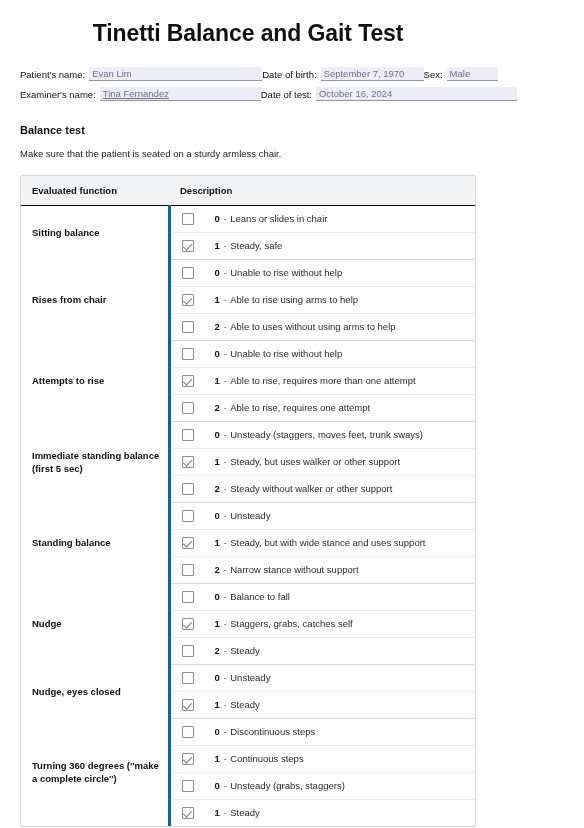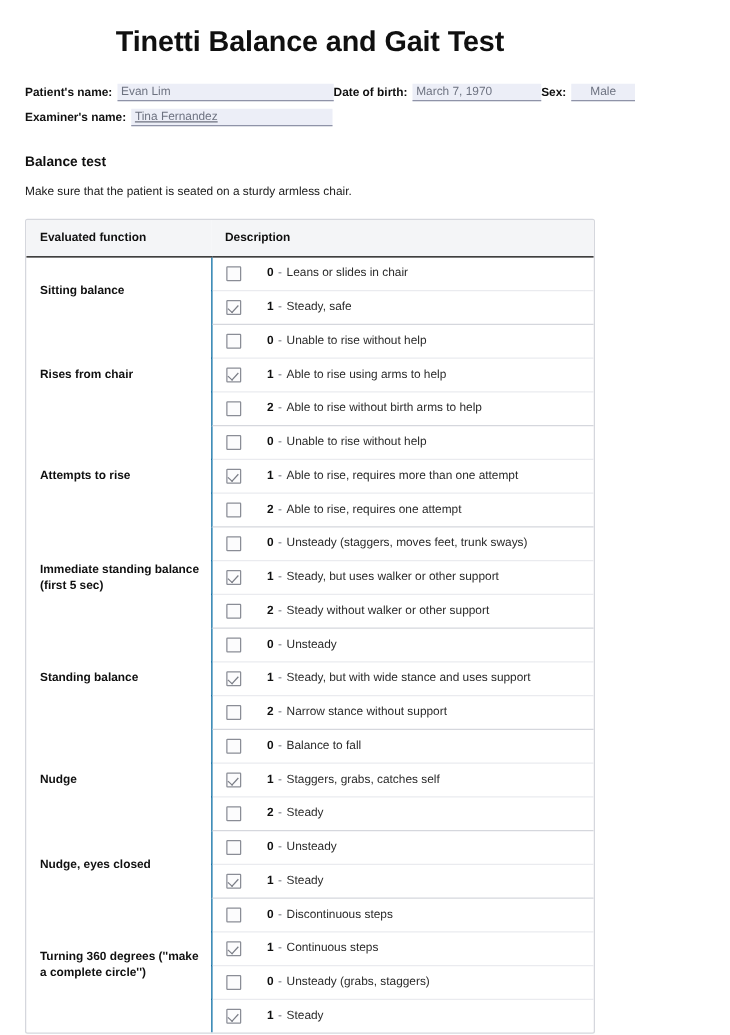--- a/index.html
+++ b/index.html
@@ -42,42 +42,42 @@
     align-items: flex-end;
     margin-bottom: 6px;
     font-size: 9.5px;
   }
   .id-field {
     display: flex;
     align-items: flex-end;
     white-space: nowrap;
   }
   .id-label {
-    font-weight: bold;
+    font-weight: normal;
     font-size: 9.5px;
     color: #101010;
     padding-right: 4px;
     line-height: 13px;
   }
   .id-value {
     background: #eceef7;
     border-bottom: 1px solid #8f93a8;
     color: #6d7280;
     font-size: 9.5px;
     line-height: 13px;
     height: 13px;
     padding: 0 3px;
     box-sizing: content-box;
     overflow: hidden;
     text-overflow: ellipsis;
   }
   .w-patient   { width: 167px; }
   .w-examiner  { width: 155px; text-decoration: underline; }
   .w-dob       { width: 97px; }
-  .w-sex       { width: 45px; text-align: center; }
+  .w-sex       { width: 45px; }
   .w-dot       { width: 195px; }
   .gap-lg { width: 15px; }
   .gap-sm { width: 12px; }
 
   
   .section-title {
     font-size: 11px;
     font-weight: bold;
     margin: 23px 0 0 0;
     color: #101010;
@@ -113,21 +113,21 @@
     vertical-align: middle;
   }
   th.th-desc {
     text-align: center;
     padding-left: 0;
   }
   col.c-func { width: 148px; }
   col.c-desc { width: auto; }
 
   td.func-cell {
-    border-right: 1px solid #0369a1;
+    border-right: 3px solid #0369a1;
     font-weight: bold;
     font-size: 9.5px;
     color: #101010;
     padding: 0 8px 0 11px;
     vertical-align: middle;
     line-height: 13px;
   }
   td.desc-cell {
     padding: 0 0 0 11px;
     height: 26px;
@@ -185,35 +185,39 @@
   <div class="id-block">
 
     <div class="id-row">
       <div class="id-field">
         <span class="id-label">Patient's name:</span>
         <span class="id-value w-patient">Evan Lim</span>
       </div>
       <div class="gap-lg"></div>
       <div class="id-field">
         <span class="id-label">Date of birth:</span>
-        <span class="id-value w-dob">March 7, 1970</span>
+        <span class="id-value w-dob">September 7, 1970</span>
       </div>
       <div class="gap-sm"></div>
       <div class="id-field">
         <span class="id-label">Sex:</span>
         <span class="id-value w-sex">Male</span>
       </div>
     </div>
 
     <div class="id-row">
       <div class="id-field">
         <span class="id-label">Examiner's name:</span>
         <span class="id-value w-examiner">Tina Fernandez</span>
       </div>
       <div class="gap-lg"></div>
+      <div class="id-field">
+        <span class="id-label">Date of test:</span>
+        <span class="id-value w-dot">October 16, 2024</span>
+      </div>
     </div>
 
   </div>
 
   <div class="section-title">Balance test</div>
   <div class="section-note">Make sure that the patient is seated on a sturdy armless chair.</div>
 
   <div class="tbl-wrap">
     <table class="tinetti">
       <colgroup>
@@ -258,21 +262,21 @@
               <div class="opt">
                 <span class="chk checked"></span>
                 <span class="opt-text"><span class="opt-score">1</span><span class="opt-dash"> - </span><span>Able to rise using arms to help</span></span>
               </div>
             </td>
           </tr>
           <tr class="group-end">
             <td class="desc-cell">
               <div class="opt">
                 <span class="chk"></span>
-                <span class="opt-text"><span class="opt-score">2</span><span class="opt-dash"> - </span><span>Able to rise without birth arms to help</span></span>
+                <span class="opt-text"><span class="opt-score">2</span><span class="opt-dash"> - </span><span>Able to uses without using arms to help</span></span>
               </div>
             </td>
           </tr>
           <tr>
             <td class="func-cell" rowspan="3">Attempts to rise</td>
             <td class="desc-cell">
               <div class="opt">
                 <span class="chk"></span>
                 <span class="opt-text"><span class="opt-score">0</span><span class="opt-dash"> - </span><span>Unable to rise without help</span></span>
               </div>

